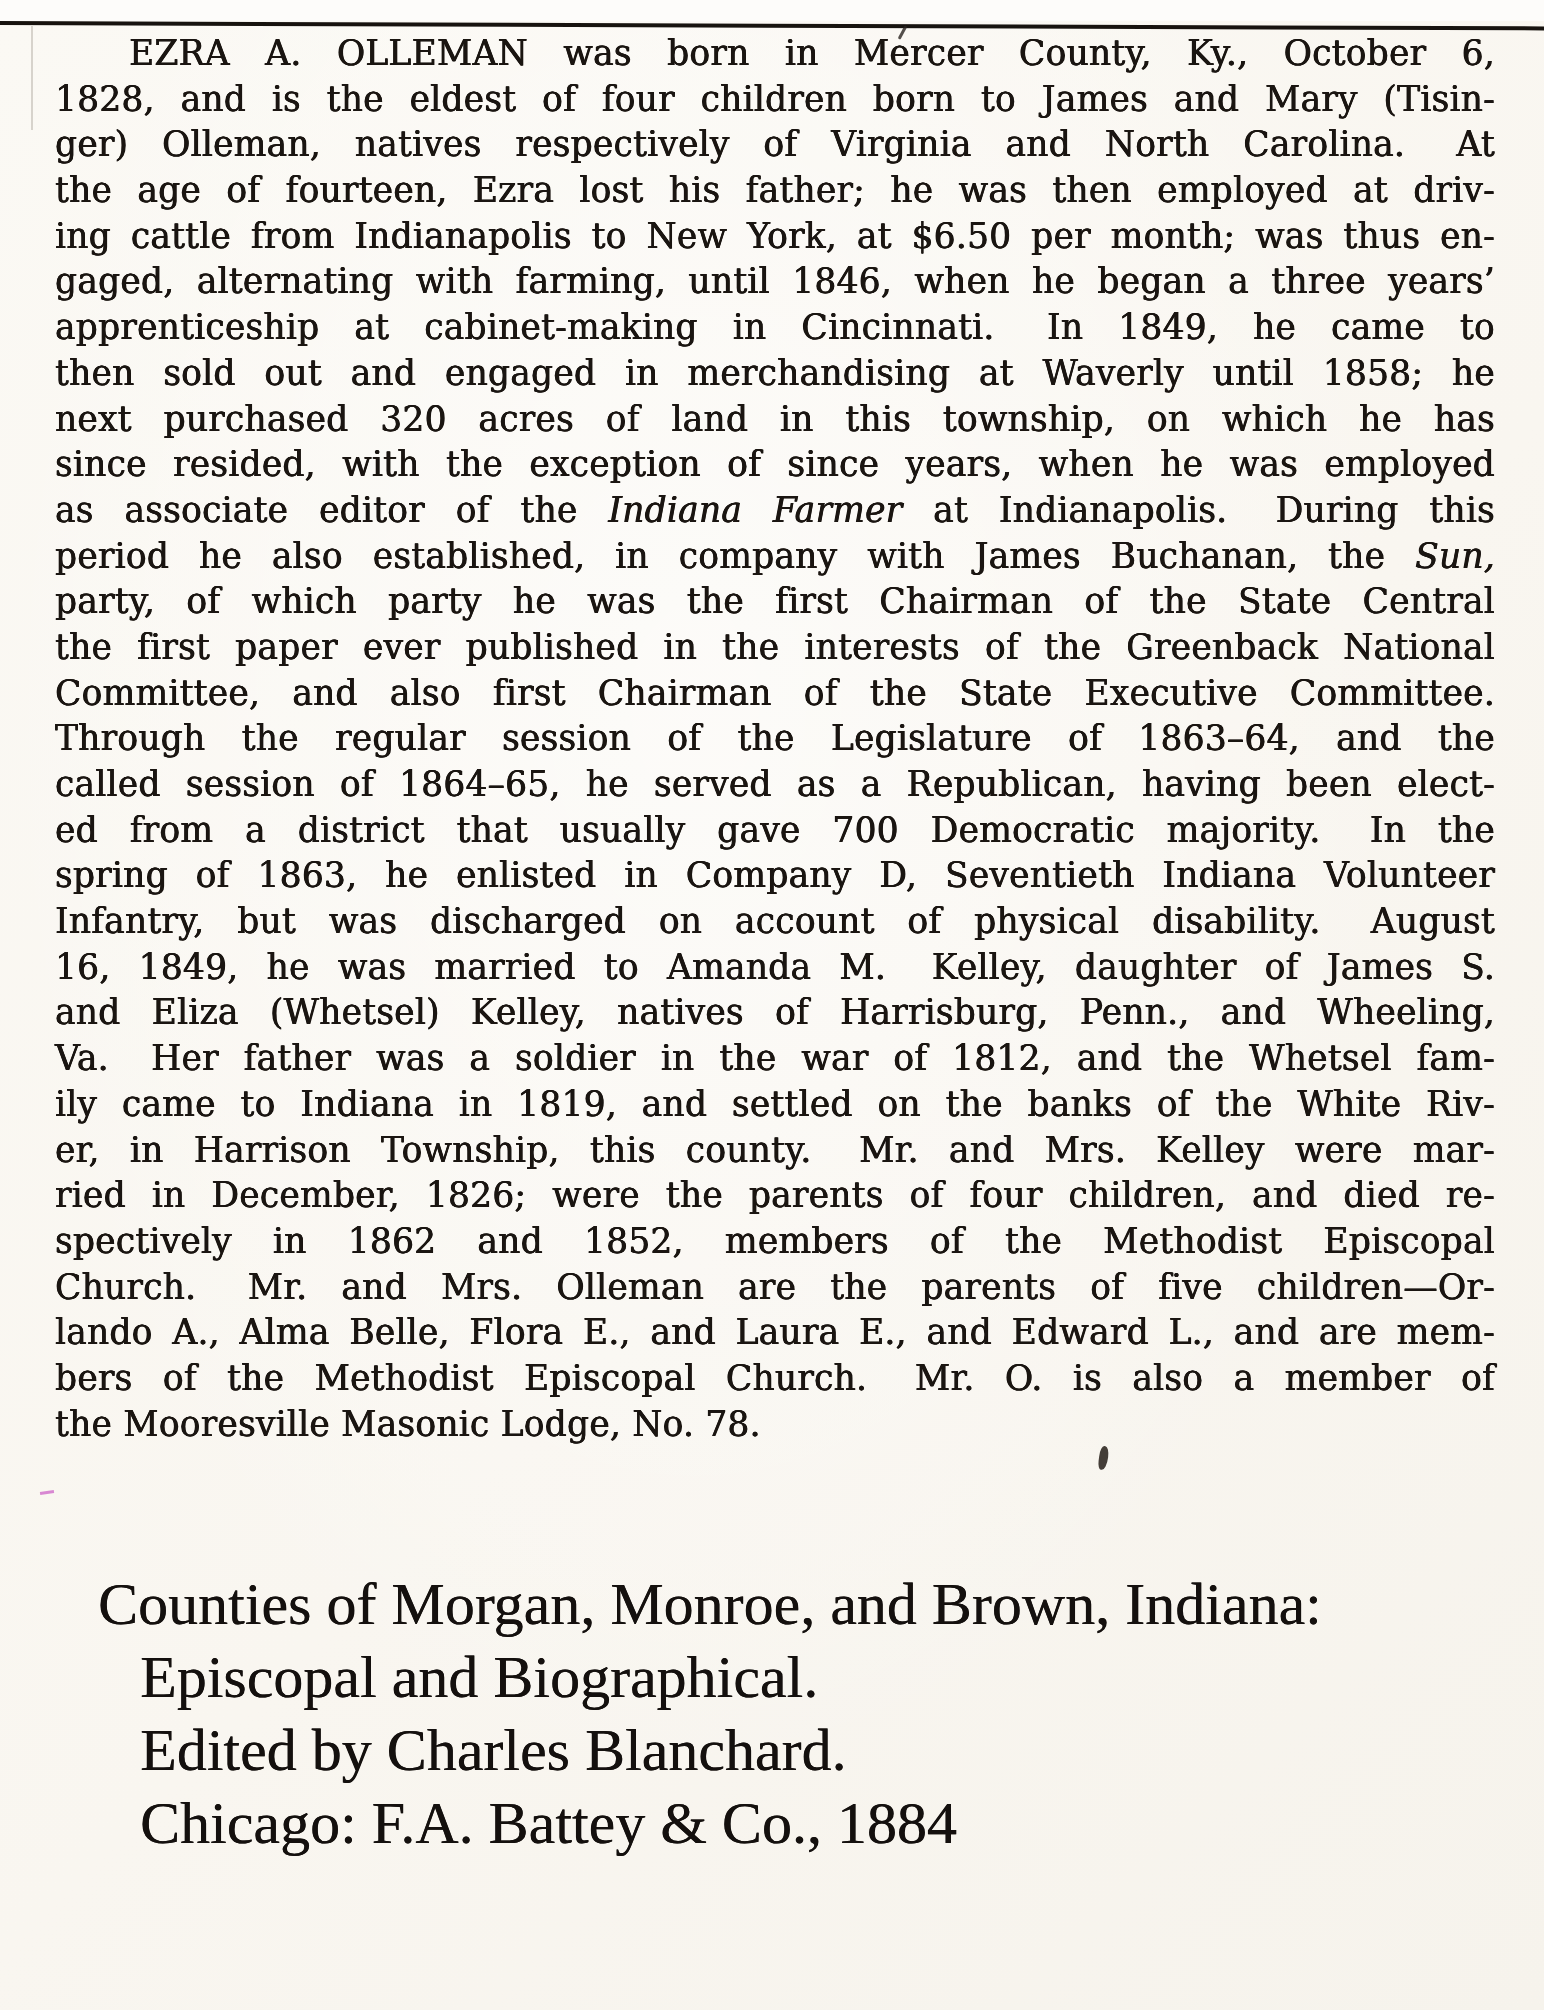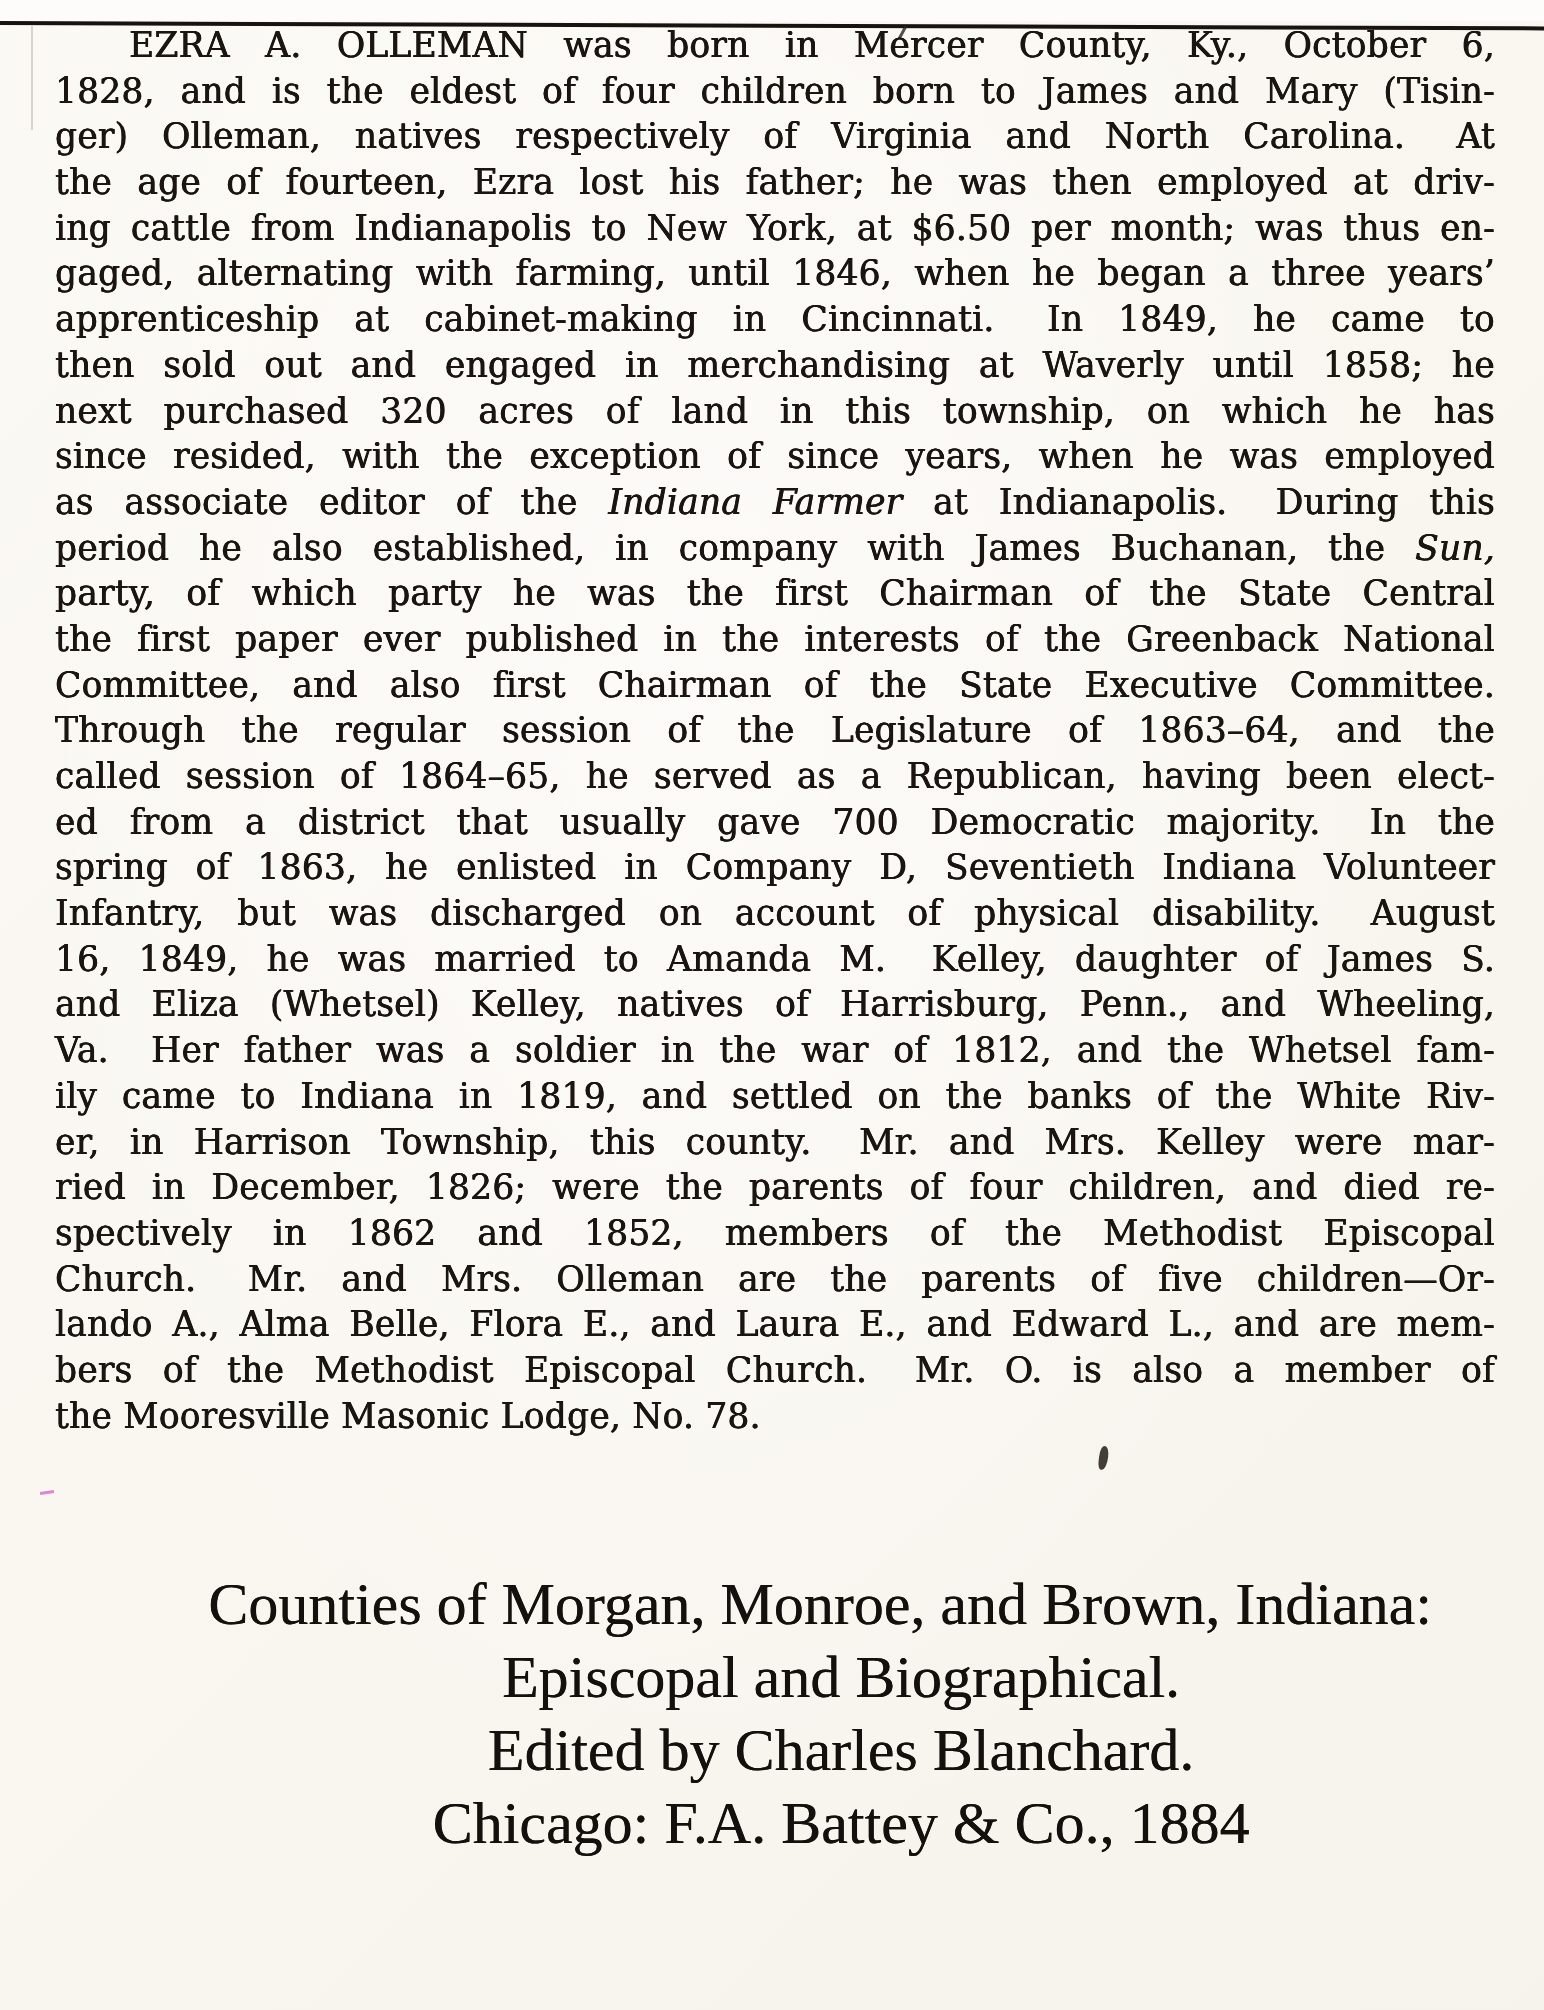--- a/index.html
+++ b/index.html
@@ -68,21 +68,21 @@
     left: 40px; top: 1491px;
     width: 14px; height: 3px;
     background: #cf6bca;
     transform: rotate(-8deg);
     opacity: 0.8;
   }
 
   
   .article {
     position: absolute;
-    left: 55px; top: 23px;
+    left: 55px; top: 31px;
     width: 1440px;
     font-family: "DejaVu Serif", serif;
     font-size: 34.5px;
     line-height: 45.7px;
     letter-spacing: 0.2px;
     color: #1a1511;
     text-shadow: 0.35px 0 currentColor, -0.35px 0 currentColor;
   }
   .text-line {
     text-align: justify;
@@ -93,28 +93,27 @@
   .text-line.indent { padding-left: 74px; }
   .text-line.last {
     text-align: center;
     text-align-last: left;
   }
   .italic { font-style: italic; }
 
   
   .citation {
     position: absolute;
-    left: 110px; top: 1568px;
+    left: 98px; top: 1568px;
     width: 1420px;
     font-family: "Liberation Serif", serif;
     font-size: 60px;
     line-height: 73px;
     color: #14100e;
     text-shadow: 0.3px 0 currentColor;
-    text-align: center;
   }
   .cite-line + .cite-line { padding-left: 42px; }
 </style>
 </head>
 <body>
 
 <div class="page">
   <div class="scan-top-strip"></div>
   <div class="scan-top-line"></div>
   <div class="scan-left-sliver"></div>

